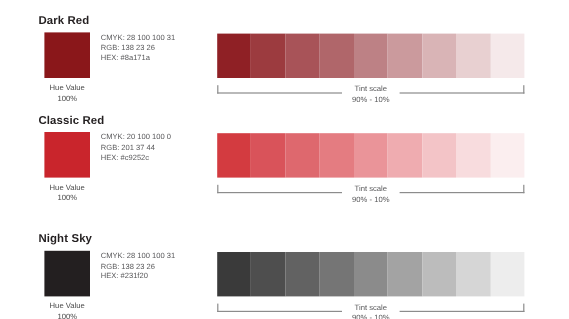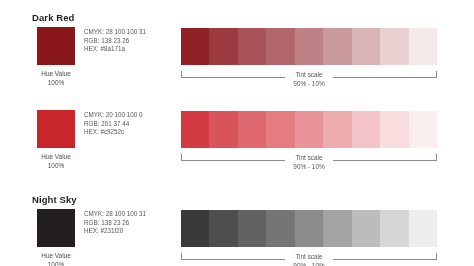--- a/index.html
+++ b/index.html
@@ -168,20 +168,21 @@
       <div class="bracket-tick tick-left"></div>
       <div class="bracket-tick tick-right"></div>
       <div class="scale-text">
         <span>Tint scale</span>
         <span>90% - 10%</span>
       </div>
     </div>
   </div>
 
   <div class="palette-section sec-1">
+    <div class="section-title">Classic Red</div>
 
     <div class="swatch-block">
       <span class="swatch-chip" style="background: rgb(201, 37, 44);"></span>
     </div>
 
     <div class="hue-caption">
       <span>Hue Value</span>
       <span>100%</span>
     </div>
 

